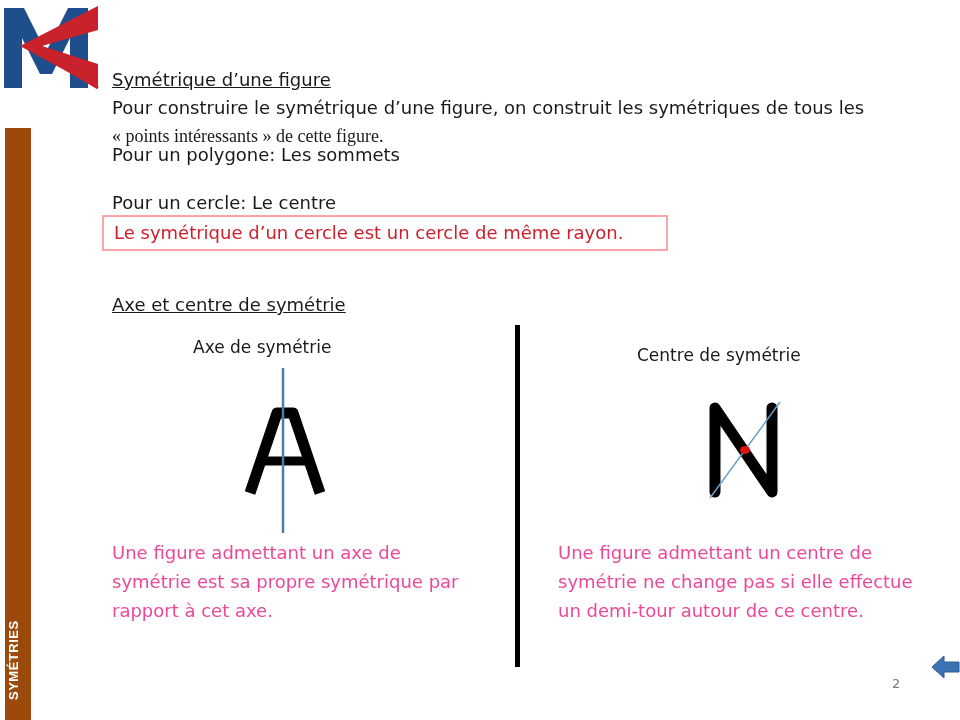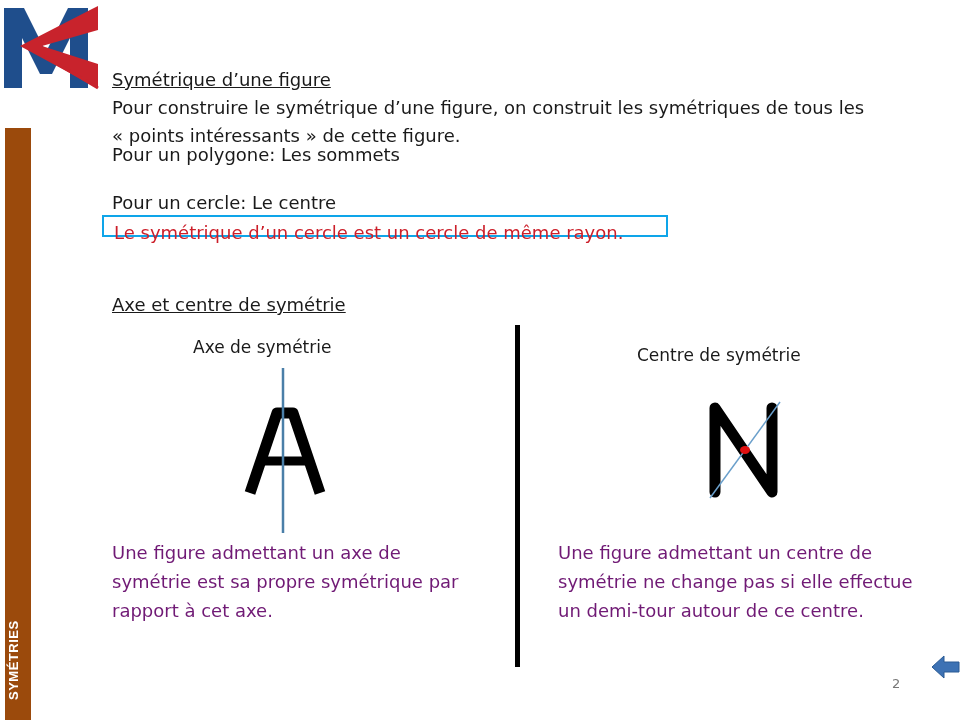--- a/index.html
+++ b/index.html
@@ -17,35 +17,35 @@
     .side-label {
       position: absolute; left: 6px; top: 700px;
       transform-origin: 0 0; transform: rotate(-90deg);
       color: #ffffff; font-weight: bold; font-size: 13px; letter-spacing: 0.5px;
       font-family: "Liberation Sans", sans-serif; white-space: nowrap;
     }
     .text { position: absolute; left: 112px; font-size: 18px; line-height: 28px; white-space: nowrap; }
     .u { text-decoration: underline; }
     .t1 { top: 66px; text-align: right; }
     .t2 { top: 94px; text-align: right; }
-    .t3 { top: 122px; }
+    .t3 { top: 122px; font-family: Liberation Serif, serif; }
     .t4 { top: 141px; }
     .t5 { top: 181px; margin-top: 8px; }
     .callout {
-      position: absolute; left: 102px; top: 215px; width: 566px; height: 22px;
-      border: 2px solid #0ea5e9; box-sizing: border-box;
+      position: absolute; left: 102px; top: 215px; width: 566px; height: 36px;
+      border: 2px solid #fca5a5; box-sizing: border-box;
       color: #cc1f2a; font-size: 18px; line-height: 32px; padding-left: 10px; white-space: nowrap;
     }
     .t6 { top: 291px; }
     .divider { position: absolute; left: 515px; top: 325px; width: 5px; height: 342px; background: #000; }
     .col-title { position: absolute; font-weight: normal; font-size: 17px; top: 337px; white-space: nowrap; }
     .ct-left { left: 193px; }
     .ct-right { left: 637px; margin-top: 8px; }
     .fig { position: absolute; }
-    .red-text { position: absolute; color: #701a75; font-size: 18px; line-height: 29px; }
+    .red-text { position: absolute; color: #ec4899; font-size: 18px; line-height: 29px; }
     .rt-left { left: 112px; top: 538px; width: 360px; }
     .rt-right { left: 558px; top: 538px; width: 370px; }
     .page-num { position: absolute; left: 892px; top: 676px; font-size: 13px; color: #777; }
     .back-arrow { position: absolute; left: 930px; top: 654px; width: 30px; height: 26px; cursor: pointer; }
   </style>
 </head>
 <body>
 
 <svg class="logo" viewBox="0 0 100 88">
   <path d="M2 86 L2 6 L22 6 L44 50 L66 6 L86 6 L86 86 L68 86 L68 36 L50 72 L38 72 L20 36 L20 86 Z" fill="#1f4e8c"></path>

